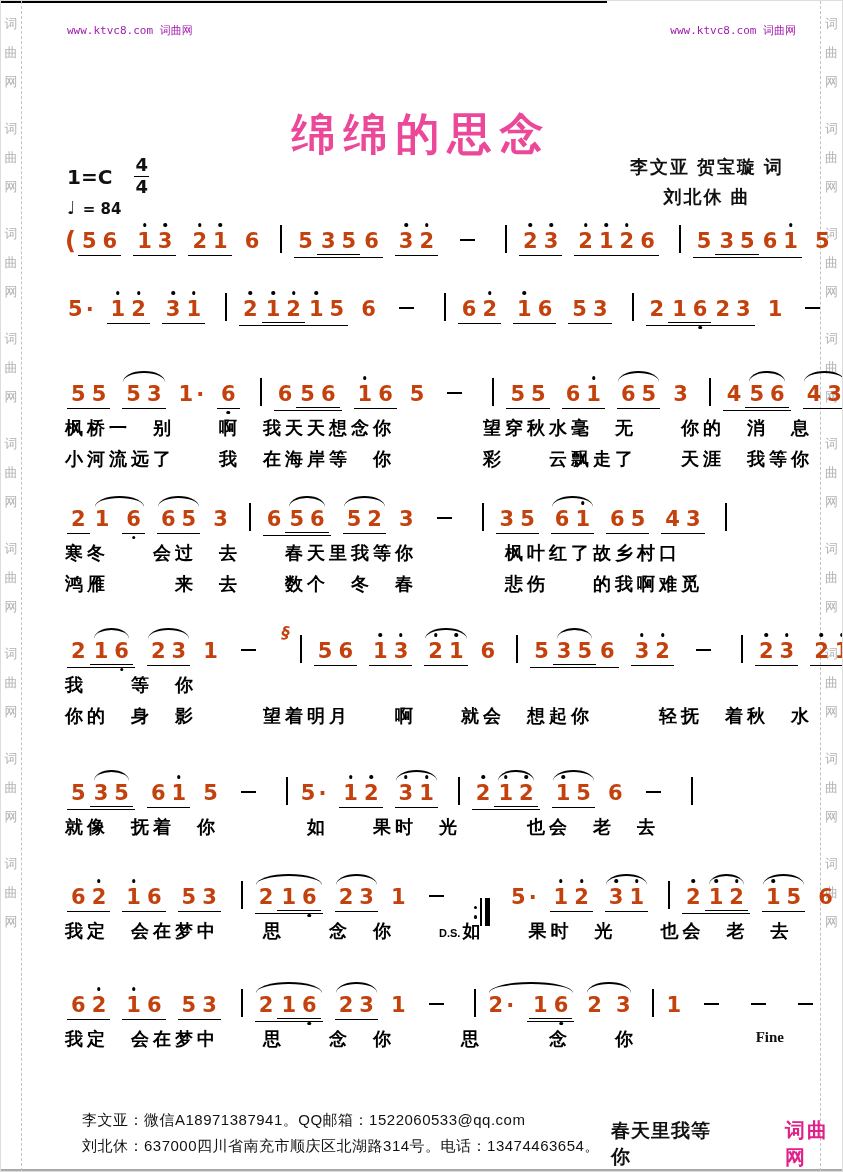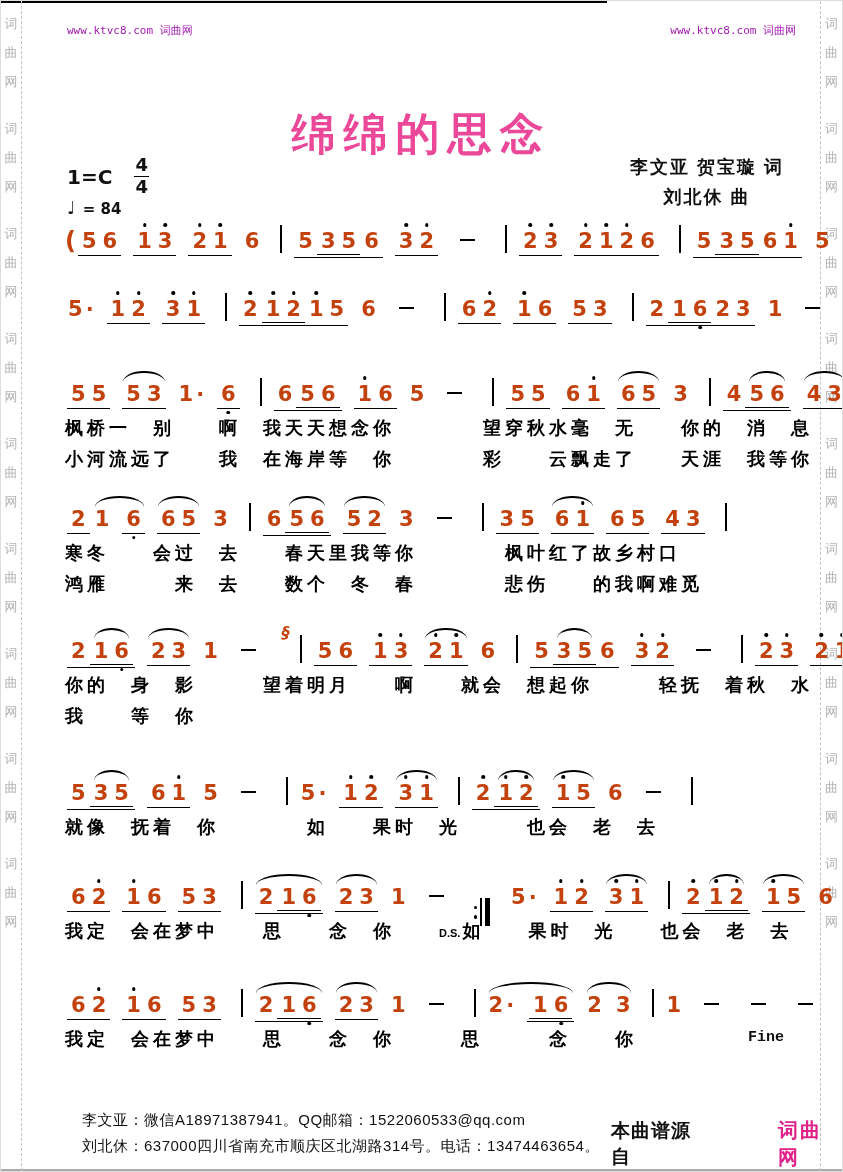--- a/index.html
+++ b/index.html
@@ -61,21 +61,21 @@
   .rdot{width:3.5px;height:3.5px;border-radius:50%;background:#000;margin:3px 0;}
   .thin{display:inline-block;width:2px;height:28px;background:#000;}
   .thick{display:inline-block;width:5px;height:28px;background:#000;margin-left:3px;}
 
   .lyric{font-size:18px;font-weight:bold;letter-spacing:4px;white-space:nowrap;
          margin-top:4px;color:#000;}
   .lyric + .lyric{margin-top:7px;}
   .ds{font-size:11px;letter-spacing:0;margin-right:2px;text-align:center;}
 
   .fine{position:absolute;top:1028px;right:58px;font-size:15px;font-weight:bold;
-        font-family:Liberation Mono, monospace;}
+        font-family:Liberation Serif, serif;}
 
   .footer{position:absolute;left:81px;top:1094px;font-size:15px;font-weight:normal;
           line-height:1.75;letter-spacing:0.5px;margin-top:12px;}
   .source{position:absolute;left:610px;top:1116px;display:flex;align-items:center;}
   .source .prefix{font-size:19px;font-weight:bold;letter-spacing:1px;}
   .source .brand{font-size:20px;font-weight:bold;letter-spacing:2px;margin-left:70px;}
 </style>
 </head>
 <body>
 
@@ -178,22 +178,22 @@
         <div class="lyric"><span class="">枫桥一　别　　啊　我天天想念你　　　　望穿秋水毫　无　　你的　消　息</span></div>
         <div class="lyric"><span class="">小河流远了　　我　在海岸等　你　　　　彩　　云飘走了　　天涯　我等你</span></div>
       </div>
       <div class="sys" style="top: 502px;">
         <div class="music"><span class="u"><span class="n">2</span></span><span class="s"><span class="n">1</span><span class="gap"></span><span class="u"><span class="n">6<span class="d lo"></span></span></span></span><span class="gap"></span><span class="s"><span class="u"><span class="n">6</span><span class="n">5</span></span></span><span class="gap"></span><span class="n">3</span><span class="gap"></span><span class="bar"></span><span class="u"><span class="n">6</span><span class="u"><span class="s"><span class="n">5</span><span class="n">6</span></span></span></span><span class="gap"></span><span class="s"><span class="u"><span class="n">5</span><span class="n">2</span></span></span><span class="gap"></span><span class="n">3</span><span class="gap"></span><span class="dash"></span><span class="gap"></span><span class="bar"></span><span class="u"><span class="n">3</span><span class="n">5</span></span><span class="gap"></span><span class="s"><span class="u"><span class="n">6</span><span class="n">1<span class="d hi"></span></span></span></span><span class="gap"></span><span class="u"><span class="n">6</span><span class="n">5</span></span><span class="gap"></span><span class="u"><span class="n">4</span><span class="n">3</span></span><span class="gap"></span><span class="bar"></span></div>
         <div class="lyric"><span class="">寒冬　　会过　去　　春天里我等你　　　　枫叶红了故乡村口</span></div>
         <div class="lyric"><span class="">鸿雁　　　来　去　　数个　冬　春　　　　悲伤　　的我啊难觅</span></div>
       </div>
       <div class="sys" style="top: 634px;">
         <div class="music"><span class="u"><span class="n">2</span><span class="u"><span class="s"><span class="n">1</span><span class="n">6<span class="d lo"></span></span></span></span></span><span class="gap"></span><span class="s"><span class="u"><span class="n">2</span><span class="n">3</span></span></span><span class="gap"></span><span class="n">1</span><span class="gap"></span><span class="dash"></span><span class="gap"></span><span class="segno">§</span><span class="bar"></span><span class="u"><span class="n">5</span><span class="n">6</span></span><span class="gap"></span><span class="u"><span class="n">1<span class="d hi"></span></span><span class="n">3<span class="d hi"></span></span></span><span class="gap"></span><span class="s"><span class="u"><span class="n">2<span class="d hi"></span></span><span class="n">1<span class="d hi"></span></span></span></span><span class="gap"></span><span class="n">6</span><span class="gap"></span><span class="bar"></span><span class="u"><span class="n">5</span><span class="u"><span class="s"><span class="n">3</span><span class="n">5</span></span></span><span class="n">6</span></span><span class="gap"></span><span class="u"><span class="n">3<span class="d hi"></span></span><span class="n">2<span class="d hi"></span></span></span><span class="gap"></span><span class="dash"></span><span class="gap"></span><span class="bar"></span><span class="u"><span class="n">2<span class="d hi"></span></span><span class="n">3<span class="d hi"></span></span></span><span class="gap"></span><span class="u"><span class="n">2<span class="d hi"></span></span><span class="n">1<span class="d hi"></span></span></span><span class="gap"></span></div>
+        <div class="lyric"><span class="">我　　等　你</span></div>
         <div class="lyric"><span class="">你的　身　影　　　望着明月　　啊　　就会　想起你　　　轻抚　着秋　水</span></div>
-        <div class="lyric"><span class="">我　　等　你</span></div>
       </div>
       <div class="sys" style="top: 776px;">
         <div class="music"><span class="u"><span class="n">5</span><span class="u"><span class="s"><span class="n">3</span><span class="n">5</span></span></span></span><span class="gap"></span><span class="u"><span class="n">6</span><span class="n">1<span class="d hi"></span></span></span><span class="gap"></span><span class="n">5</span><span class="gap"></span><span class="dash"></span><span class="gap"></span><span class="bar"></span><span class="n">5</span><span class="aug">·</span><span class="gap"></span><span class="u"><span class="n">1<span class="d hi"></span></span><span class="n">2<span class="d hi"></span></span></span><span class="gap"></span><span class="s"><span class="u"><span class="n">3<span class="d hi"></span></span><span class="n">1<span class="d hi"></span></span></span></span><span class="gap"></span><span class="bar"></span><span class="u"><span class="n">2<span class="d hi"></span></span><span class="u"><span class="s"><span class="n">1<span class="d hi"></span></span><span class="n">2<span class="d hi"></span></span></span></span></span><span class="gap"></span><span class="s"><span class="u"><span class="n">1<span class="d hi"></span></span><span class="n">5</span></span></span><span class="gap"></span><span class="n">6</span><span class="gap"></span><span class="dash"></span><span class="gap"></span><span class="bar"></span></div>
         <div class="lyric"><span class="">就像　抚着　你　　　　如　　果时　光　　　也会　老　去</span></div>
       </div>
       <div class="sys" style="top: 880px;">
         <div class="music"><span class="u"><span class="n">6</span><span class="n">2<span class="d hi"></span></span></span><span class="gap"></span><span class="u"><span class="n">1<span class="d hi"></span></span><span class="n">6</span></span><span class="gap"></span><span class="u"><span class="n">5</span><span class="n">3</span></span><span class="gap"></span><span class="bar"></span><span class="s"><span class="u"><span class="n">2</span><span class="u"><span class="n">1</span><span class="n">6<span class="d lo"></span></span></span></span></span><span class="gap"></span><span class="s"><span class="u"><span class="n">2</span><span class="n">3</span></span></span><span class="gap"></span><span class="n">1</span><span class="gap"></span><span class="dash"></span><span class="gap"></span><span class="rep">
             <span class="rdots">
               <span class="rdot"></span>
               <span class="rdot"></span>
@@ -210,16 +210,16 @@
     </div>
 
   <div class="fine">Fine</div>
 
   <div class="footer">
     <div>李文亚：微信A18971387941。QQ邮箱：1522060533@qq.com</div>
     <div>刘北休：637000四川省南充市顺庆区北湖路314号。电话：13474463654。</div>
   </div>
 
   <div class="source">
-    <span class="prefix">本曲谱源自</span>
+    <span class="prefix">春天里我等你</span>
     <span class="brand" id="brand" style="color: rgb(224, 33, 138);">词曲网</span>
   </div>
 </div>
 
 </body></html>

